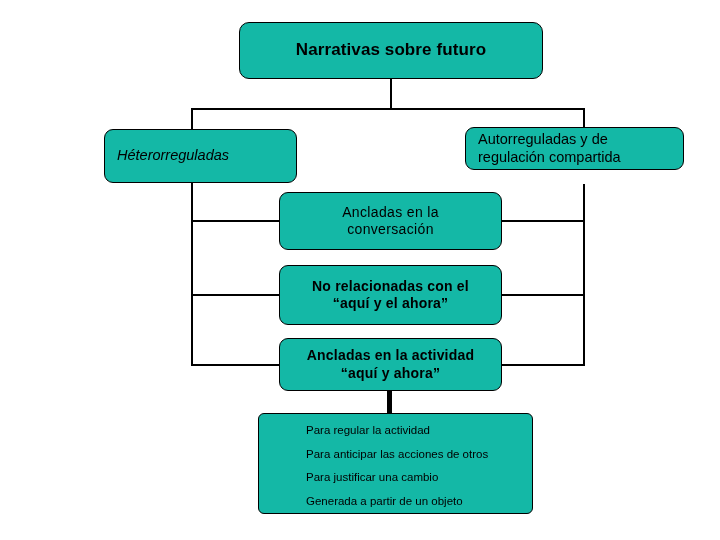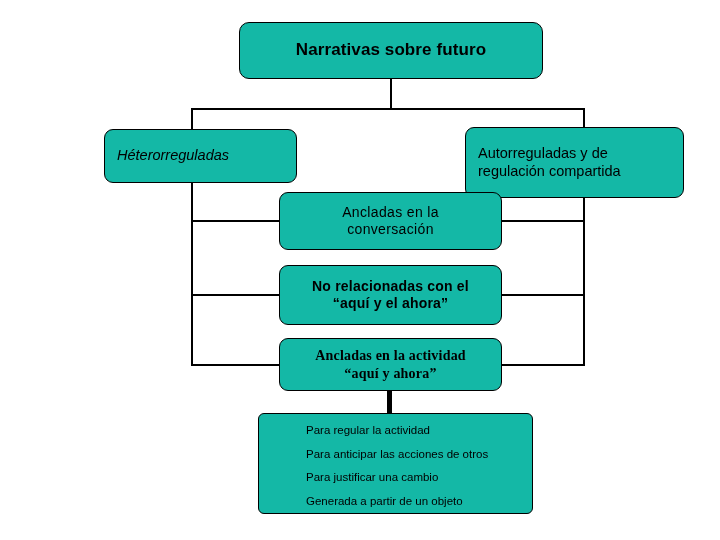--- a/index.html
+++ b/index.html
@@ -65,21 +65,21 @@
     padding-left: 12px;
     font-size: 14.5px;
     font-weight: normal;
   }
 
   
   #node-auto {
     left: 465px;
     top: 127px;
     width: 219px;
-    height: 71px;
+    height: 43px;
   }
   #node-auto .txt {
     text-align: left;
     padding-left: 12px;
     font-size: 14.5px;
     font-weight: normal;
   }
 
   
   .mid {
@@ -103,21 +103,20 @@
     top: 265px;
     height: 60px;
   }
   #node-aqui-ahora .txt {
     font-weight: bold;
     letter-spacing: 0.2px;
   }
   #node-actividad {
     top: 338px;
     height: 53px;
-    font-family: Liberation Serif, serif;
   }
   #node-actividad .txt {
     font-weight: bold;
     letter-spacing: 0.2px;
   }
 
   
   #node-usos {
     left: 258px;
     top: 413px;

